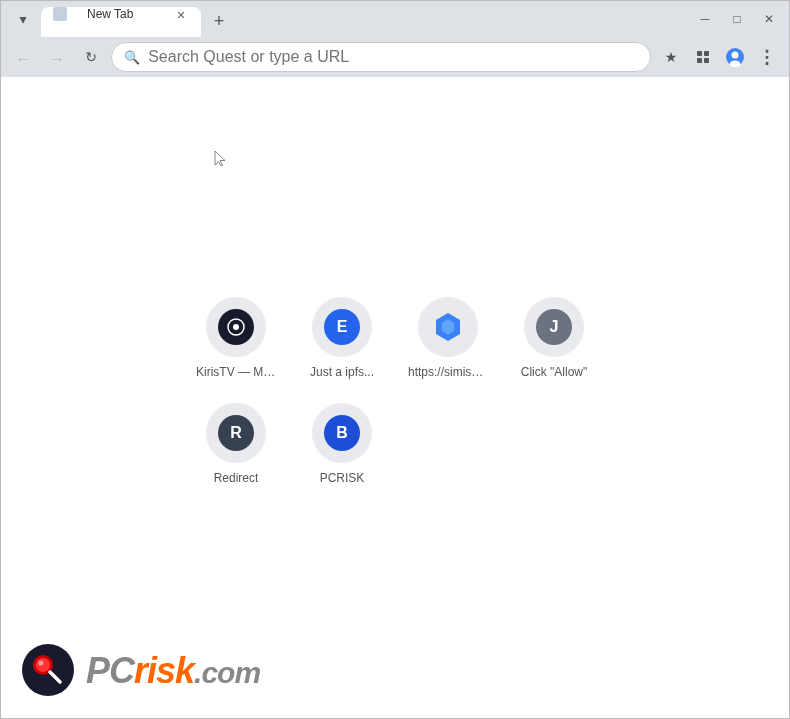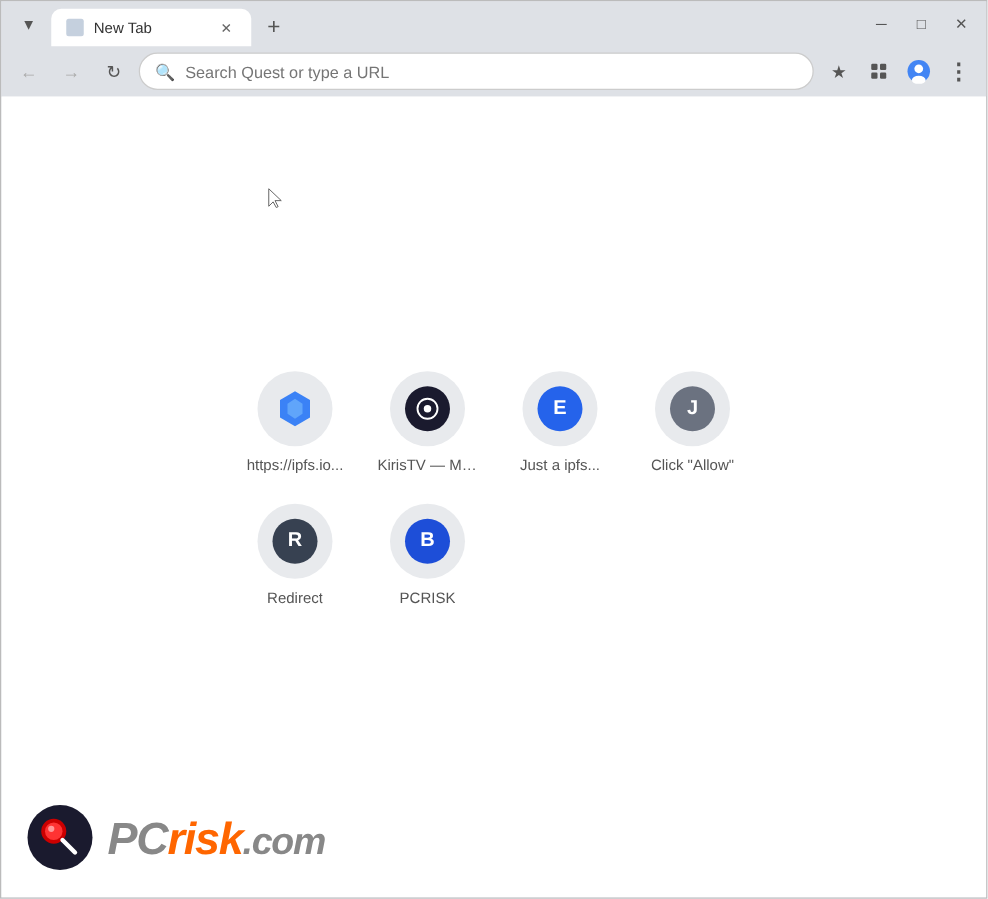--- a/index.html
+++ b/index.html
@@ -41,26 +41,25 @@
 
     .tab-bar {
       display: flex;
       align-items: flex-end;
       flex: 1;
       height: 100%;
     }
 
     .tab {
       display: flex;
-      align-items: center;
       background: #ffffff;
       border-radius: 8px 8px 0 0;
       height: 30px;
       padding: 0 12px;
-      gap: 8px;
+      gap: 20px;
       min-width: 160px;
       max-width: 240px;
       font-size: 12px;
       color: #333;
       position: relative;
     }
 
     .tab-favicon {
       width: 14px;
       height: 14px;
@@ -159,21 +158,21 @@
       align-items: center;
       padding: 0 12px;
       gap: 8px;
       border: 1px solid #ccc;
     }
 
     .address-bar input {
       flex: 1;
       border: none;
       outline: none;
-      font-size: 13px;
+      font-size: 16px;
       color: #0f172a;
       background: transparent;
     }
 
     .address-icon {
       color: #888;
       font-size: 13px;
     }
 
     .toolbar-actions {
@@ -366,29 +365,20 @@
       </div>
       <div class="toolbar-icon-btn" style="font-size:18px; font-weight:bold; color:#555;">⋮</div>
     </div>
   </div>
 
   <div class="browser-content">
     <div class="new-tab-page">
 
       <div class="speed-dial">
 
-        <div class="speed-dial-item">
-          <div class="speed-dial-icon">
-            <svg width="36" height="36" viewBox="0 0 36 36">
-              <polygon points="18,4 30,11 30,25 18,32 6,25 6,11" fill="#3b82f6"></polygon>
-              <polygon points="18,10 24,14 24,22 18,26 12,22 12,14" fill="#60a5fa"></polygon>
-            </svg>
-          </div>
-          <span class="speed-dial-label">https://ipfs.io...</span>
-        </div>
 
         <div class="speed-dial-item">
           <div class="speed-dial-icon">
             <div class="icon-circle icon-dark">
               <svg width="20" height="20" viewBox="0 0 20 20">
                 <circle cx="10" cy="10" r="8" stroke="white" stroke-width="1.5" fill="none"></circle>
                 <circle cx="10" cy="10" r="3" fill="white"></circle>
               </svg>
             </div>
           </div>
@@ -396,20 +386,29 @@
         </div>
 
         <div class="speed-dial-item">
           <div class="speed-dial-icon">
             <div class="icon-circle icon-blue2">E</div>
           </div>
           <span class="speed-dial-label">Just a ipfs...</span>
         </div>
 
 
+        <div class="speed-dial-item">
+          <div class="speed-dial-icon">
+            <svg width="36" height="36" viewBox="0 0 36 36">
+              <polygon points="18,4 30,11 30,25 18,32 6,25 6,11" fill="#3b82f6"></polygon>
+              <polygon points="18,10 24,14 24,22 18,26 12,22 12,14" fill="#60a5fa"></polygon>
+            </svg>
+          </div>
+          <span class="speed-dial-label">https://simise...</span>
+        </div>
 
         <div class="speed-dial-item">
           <div class="speed-dial-icon">
             <div class="icon-circle" style="background:#6b7280;">J</div>
           </div>
           <span class="speed-dial-label">Click "Allow"</span>
         </div>
 
         <div class="speed-dial-item">
           <div class="speed-dial-icon">

